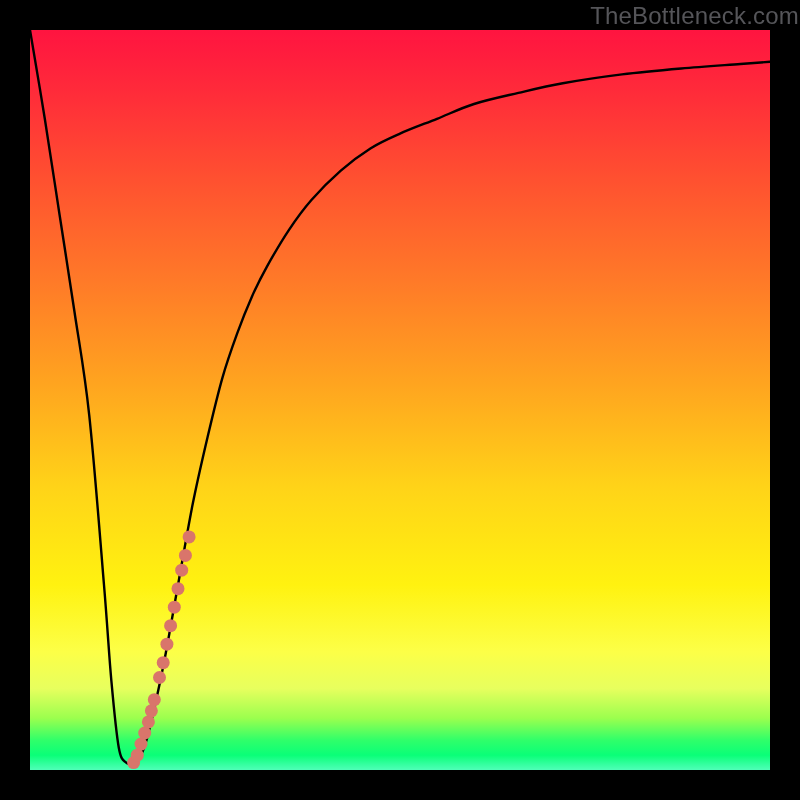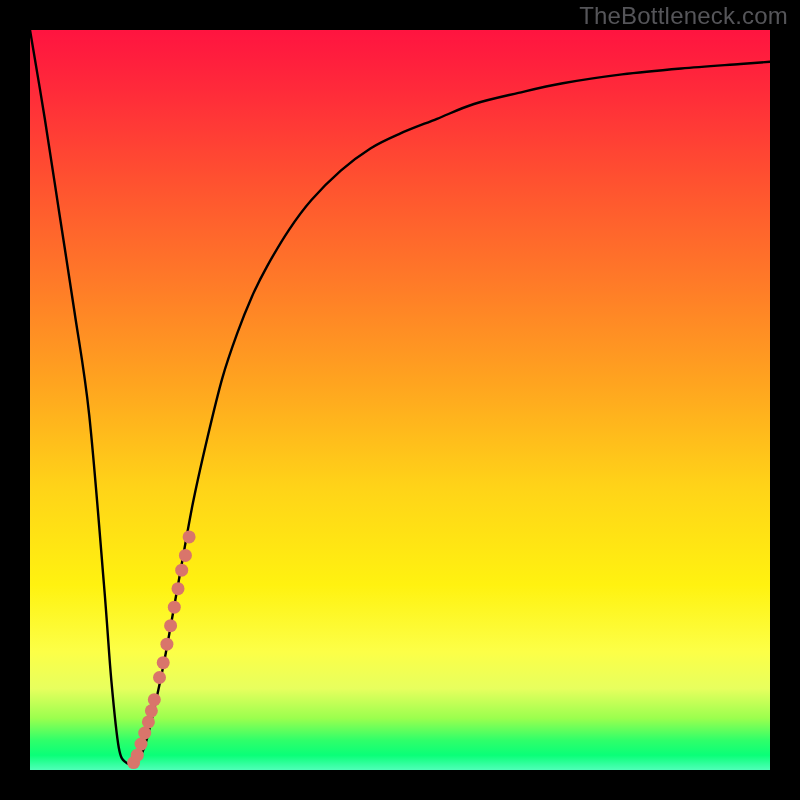--- a/index.html
+++ b/index.html
@@ -13,21 +13,21 @@
   }
   .frame {
     position: relative;
     width: 800px;
     height: 800px;
     background: #000;
   }
   .watermark {
     position: absolute;
     top: 2px;
-    right: 12px;
+    right: 1px;
     color: #555559;
     font-size: 24px;
     font-weight: 500;
     letter-spacing: 0.2px;
     z-index: 5;
   }
   .plot-area {
     position: absolute;
     left: 30px;
     top: 30px;

